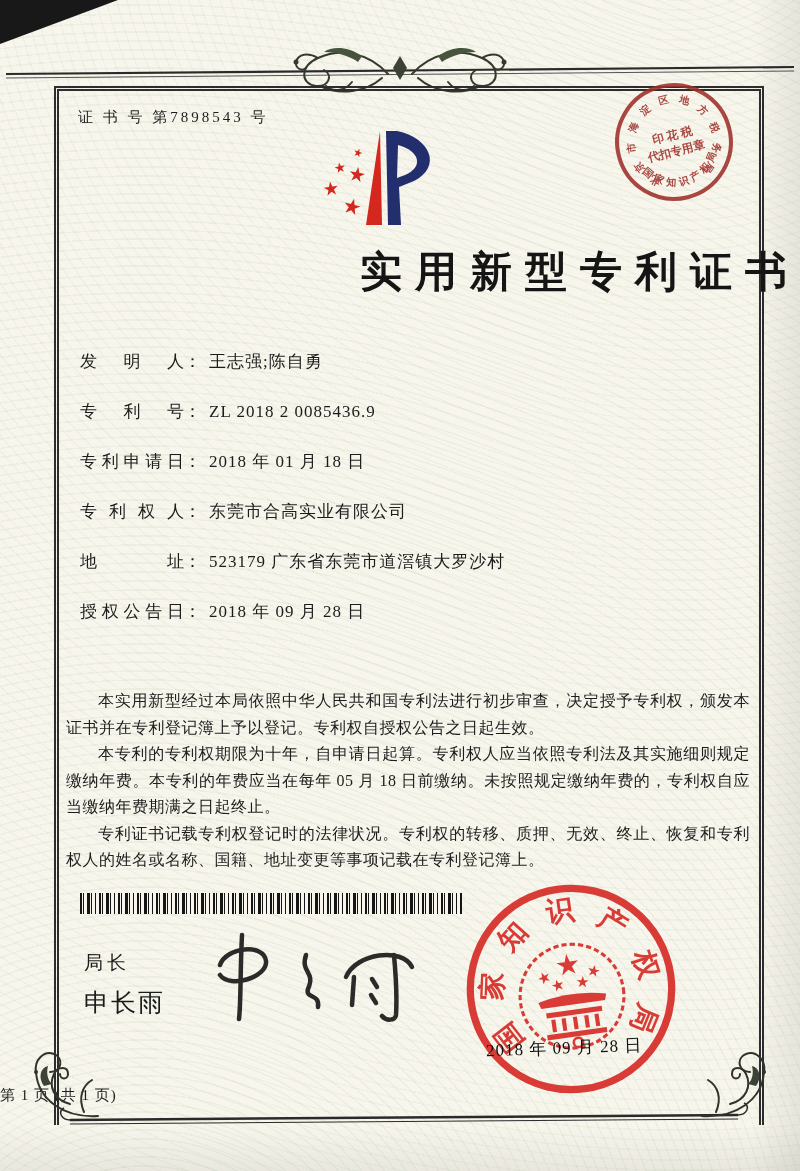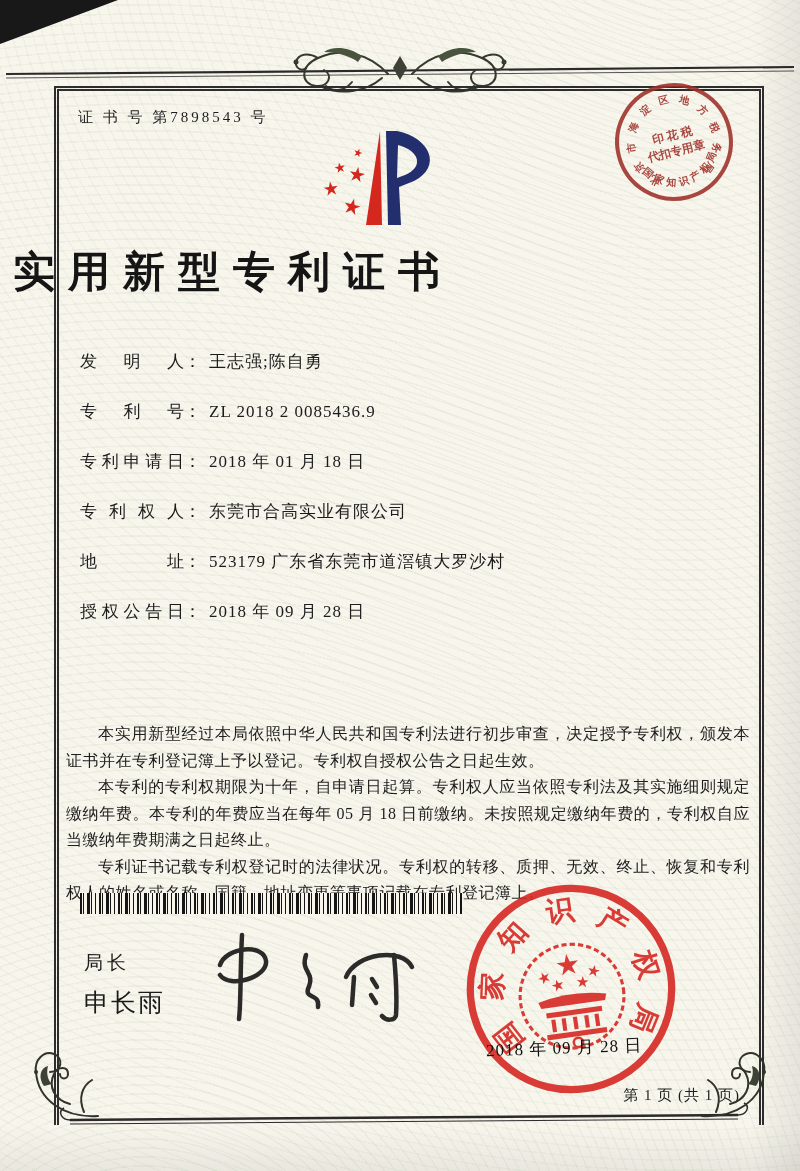--- a/index.html
+++ b/index.html
@@ -22,47 +22,47 @@
     position:absolute;top:0;left:0;width:0;height:0;
     border-top:44px solid #181818;border-right:118px solid transparent;z-index:9;
   }
   #frame{
     position:absolute;left:54px;top:86px;width:700px;height:1034px;
     border-top:5px double #2d2d2d;border-left:5px double #2d2d2d;border-right:5px double #2d2d2d;
   }
   .abs{position:absolute;}
   #cert-no{left:78px;top:108px;font-size:15px;letter-spacing:3px;color:#1d1d1d;}
   #title{
-    left:0;top:244px;width:800px;text-align:left;
+    left:0;top:244px;width:800px;text-align:right;
     font-size:42px;font-weight:bold;letter-spacing:13px;color:#151515;text-indent:13px;
   }
   #fields{left:80px;top:350px;width:680px;font-size:17px;color:#1c1c1c;}
   .field-row{position:relative;line-height:24px;margin-bottom:26px;white-space:nowrap;}
   .flabel{display:inline-block;width:104px;text-align:justify;text-align-last:justify;vertical-align:bottom;}
   .fvalue{margin-left:8px;letter-spacing:1px;}
   .grant-col{position:absolute;left:368px;top:0;white-space:nowrap;}
   .grant-col .flabel{width:100px;}
-  #paragraphs{left:66px;top:721px;width:684px;font-size:16px;line-height:26.5px;color:#1d1d1d;}
+  #paragraphs{left:66px;top:688px;width:684px;font-size:16px;line-height:26.5px;color:#1d1d1d;}
   #paragraphs p{margin:0;text-indent:2em;letter-spacing:0.5px;text-align:justify;}
   #barcode{
     left:80px;top:893px;width:382px;height:21px;
     background:repeating-linear-gradient(90deg,
       #151515 0 2px,#f7f5ec 2px 3px,#151515 3px 4px,#f7f5ec 4px 7px,
       #151515 7px 10px,#f7f5ec 10px 11px,#151515 11px 12px,#f7f5ec 12px 15px,
       #151515 15px 16px,#f7f5ec 16px 19px);
   }
   #signer-title{left:84px;top:950px;font-size:19px;letter-spacing:4px;color:#1b1b1b;}
   #signer-name{left:84px;top:986px;font-size:25px;letter-spacing:2px;color:#1b1b1b;}
   #signature-svg{left:170px;top:915px;}
   #main-seal{left:462px;top:880px;}
   #seal-date{
     left:486px;top:1036px;width:180px;font-size:17px;color:#101010;
     letter-spacing:1px;transform:rotate(-2deg);z-index:5;white-space:nowrap;
   }
-  #page-footer{left:0;top:1086px;width:740px;text-align:right;font-size:15px;color:#1d1d1d;letter-spacing:1px;}
+  #page-footer{left:0;top:1086px;width:740px;text-align:left;font-size:15px;color:#1d1d1d;letter-spacing:1px;}
   #tax-seal{left:608px;top:76px;z-index:4;}
   svg text{font-family:"Liberation Serif","DejaVu Serif",serif;}
 </style>
 </head>
 <body>
 
 <div id="paper">
 
   <div id="corner-wedge"></div>
 

